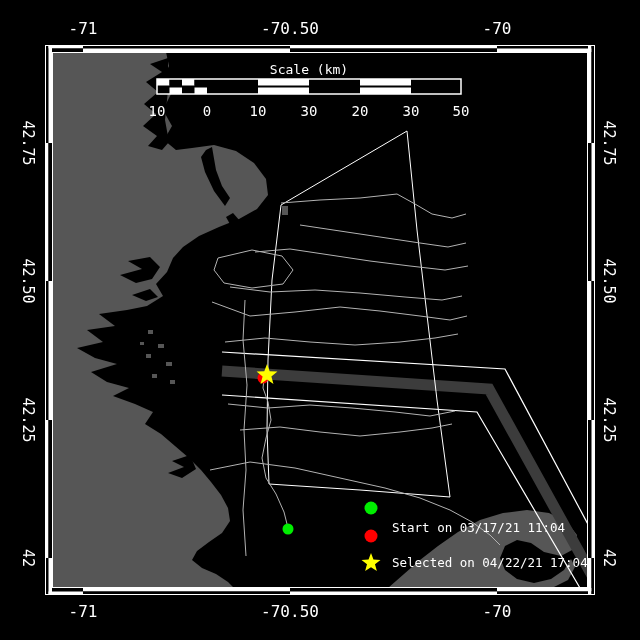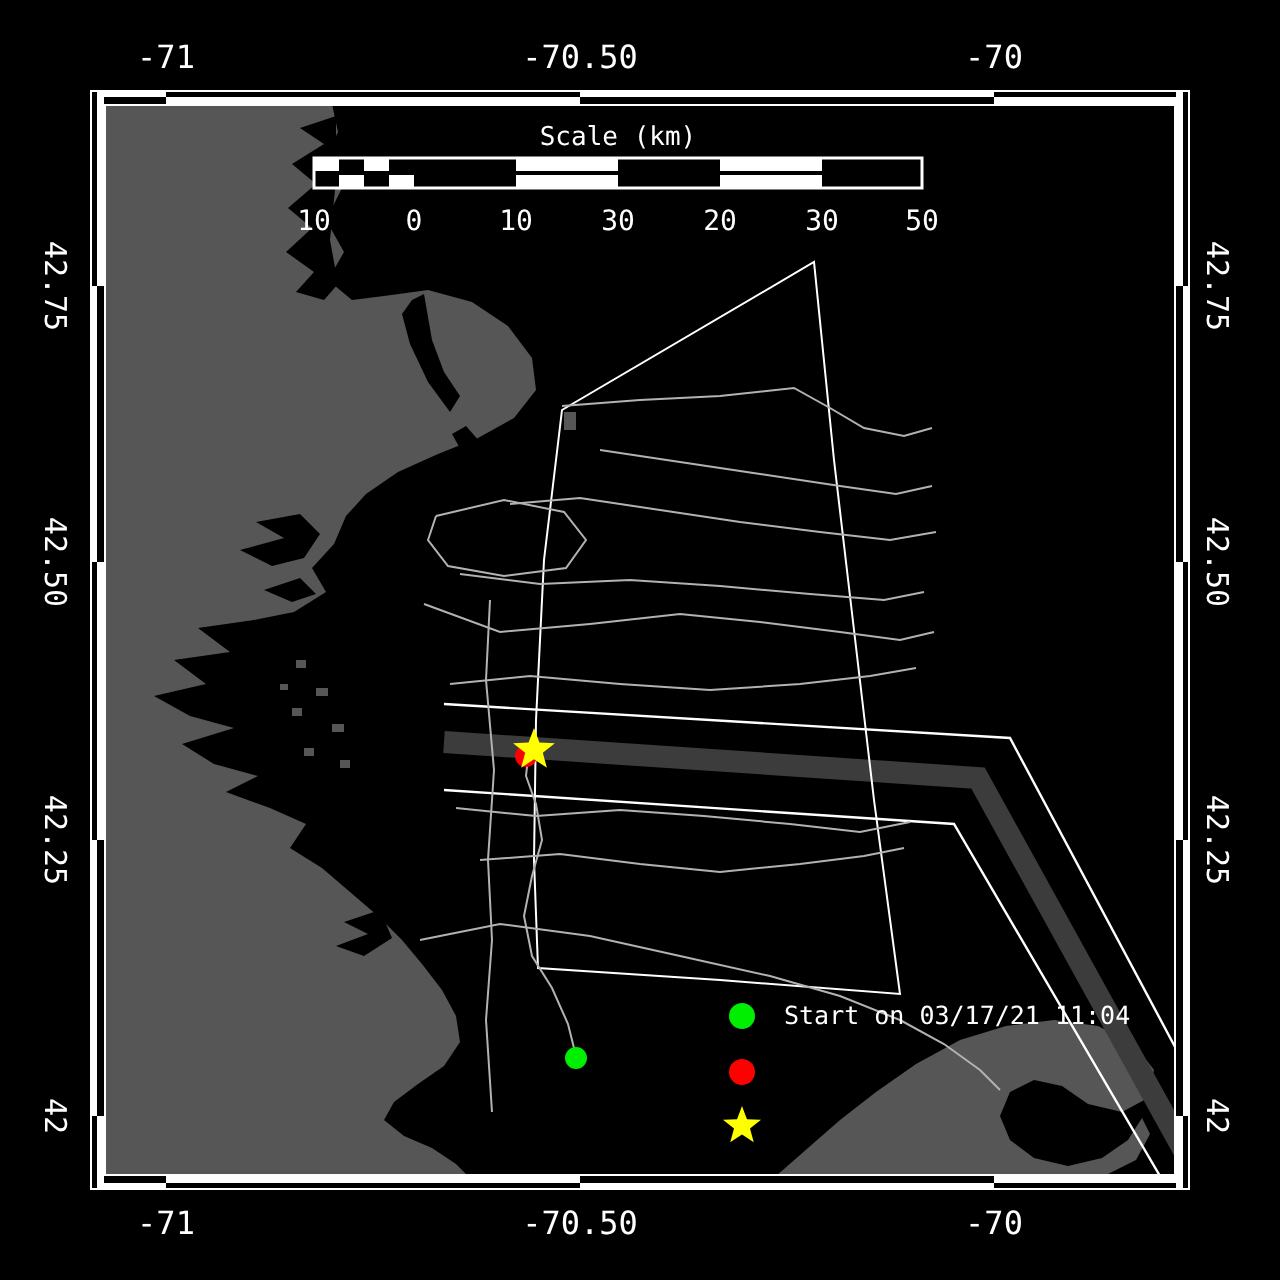--- a/index.html
+++ b/index.html
@@ -143,14 +143,15 @@
 
   <div class="lbl sbt" style="left: 309px; top: 69px;">Scale (km)</div>
   <div class="lbl sb" style="left: 157px; top: 111px;">10</div>
   <div class="lbl sb" style="left: 207px; top: 111px;">0</div>
   <div class="lbl sb" style="left: 258px; top: 111px;">10</div>
   <div class="lbl sb" style="left: 309px; top: 111px;">30</div>
   <div class="lbl sb" style="left: 360px; top: 111px;">20</div>
   <div class="lbl sb" style="left: 411px; top: 111px;">30</div>
   <div class="lbl sb" style="left: 461px; top: 111px;">50</div>
 
-  <div class="lbl leg" style="left: 392px; top: 508px; text-align: center;">Start on 03/17/21 11:04</div>
+  <div class="lbl leg" style="left: 392px; top: 528px; text-align: center;">Start on 03/17/21 11:04</div>
+  <div class="lbl leg" style="left: 392px; top: 563px;">Selected on 04/22/21 17:04</div>
 </div>
 
 </body></html>

